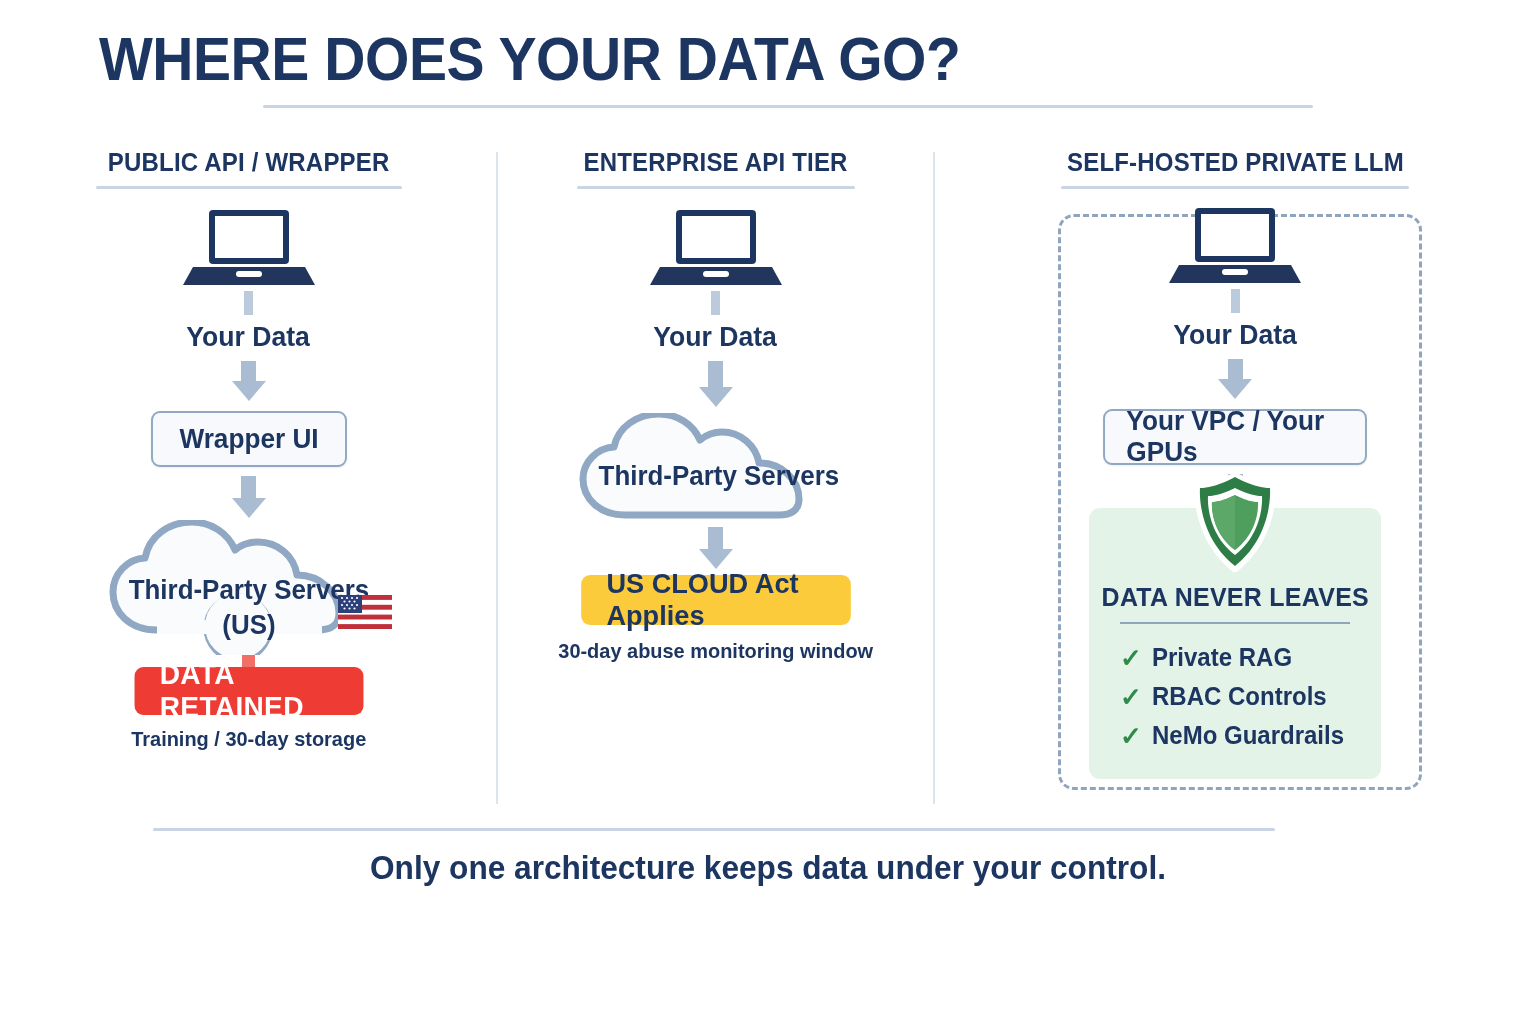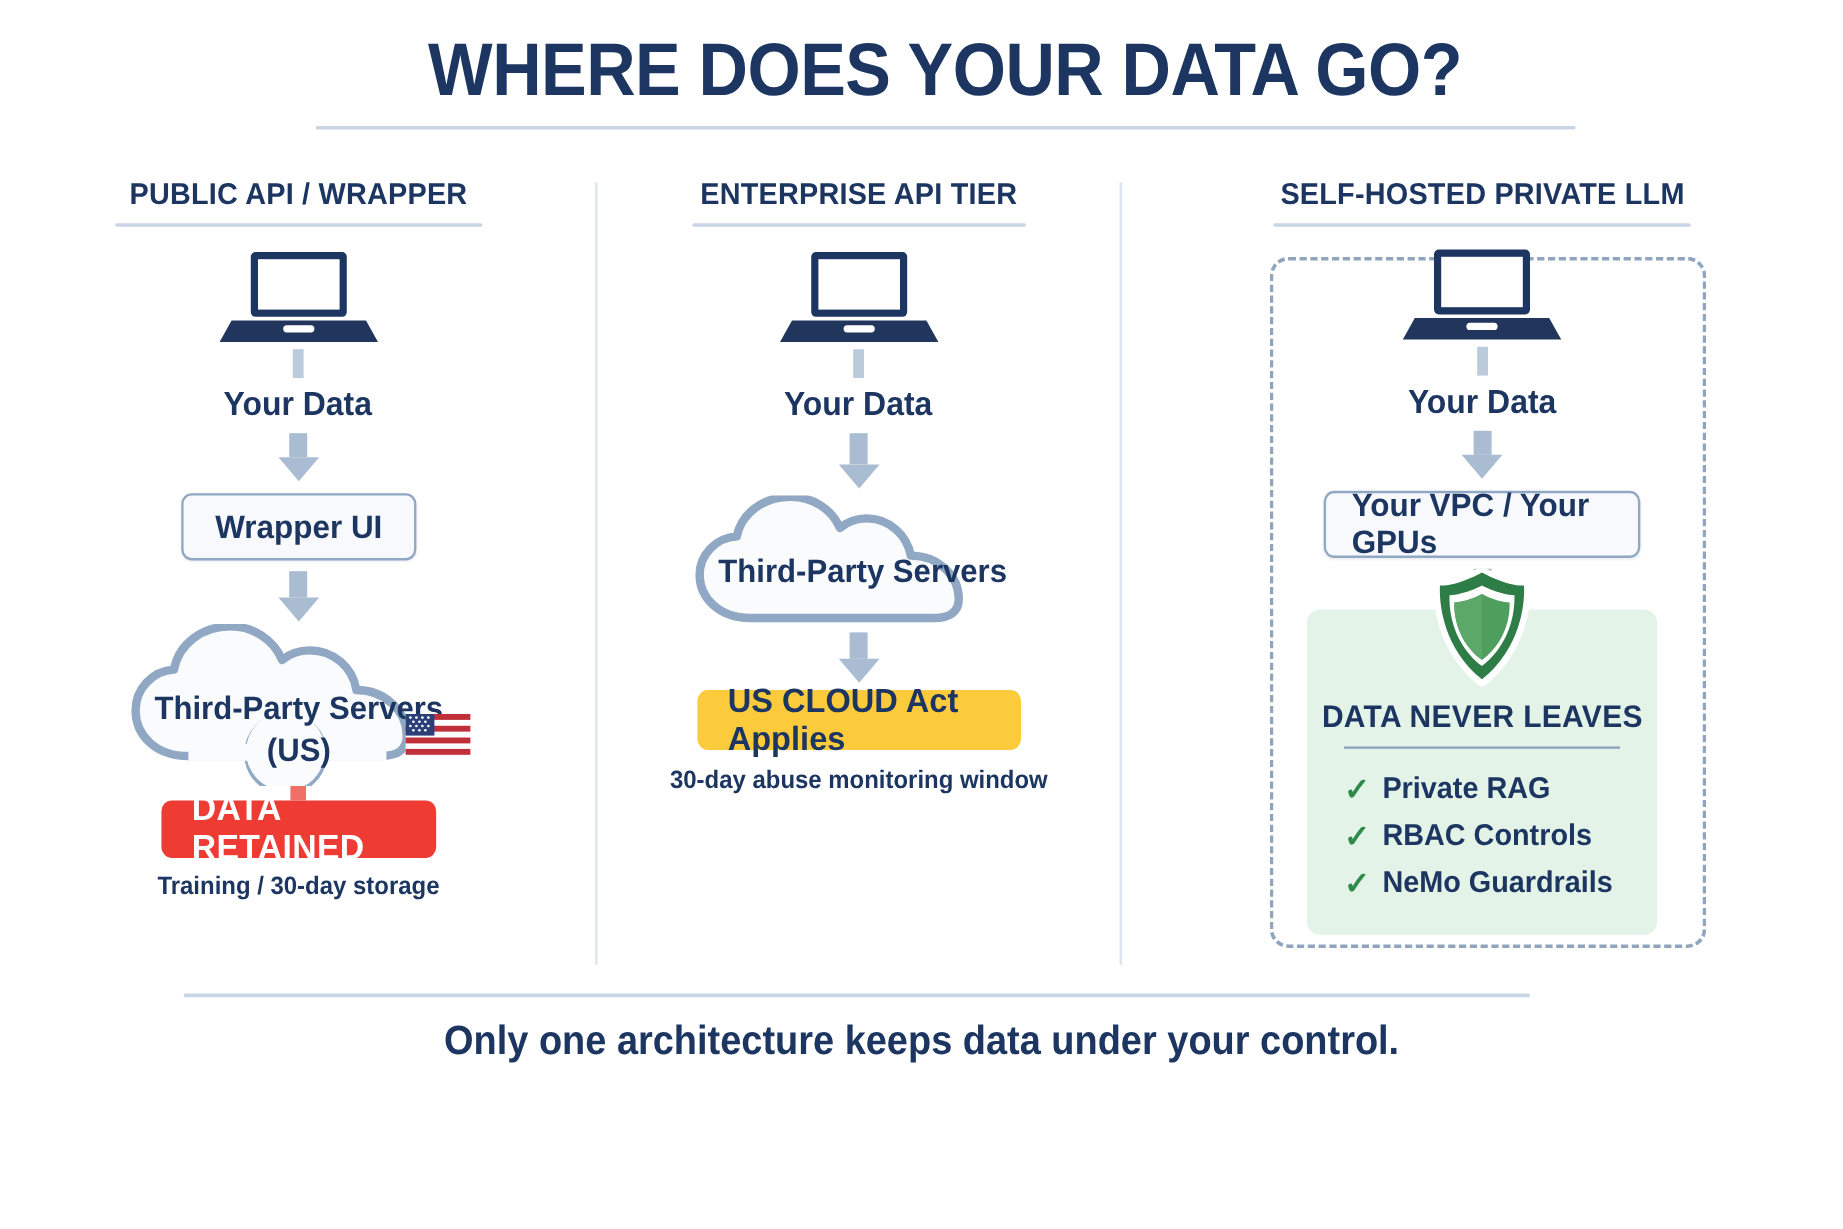--- a/index.html
+++ b/index.html
@@ -12,21 +12,21 @@
     overflow: hidden;
     position: relative;
   }
 
   
   #title-block {
     position: absolute;
     top: 26px;
     left: 0;
     width: 100%;
-    text-align: center;
+    text-align: left;
     padding-left: 39px;
   }
   #main-title {
     font-size: 62px;
     font-weight: bold;
     color: #1C3661;
     letter-spacing: -0.5px;
     transform: scaleX(0.92);
     line-height: 1.05;
   }

